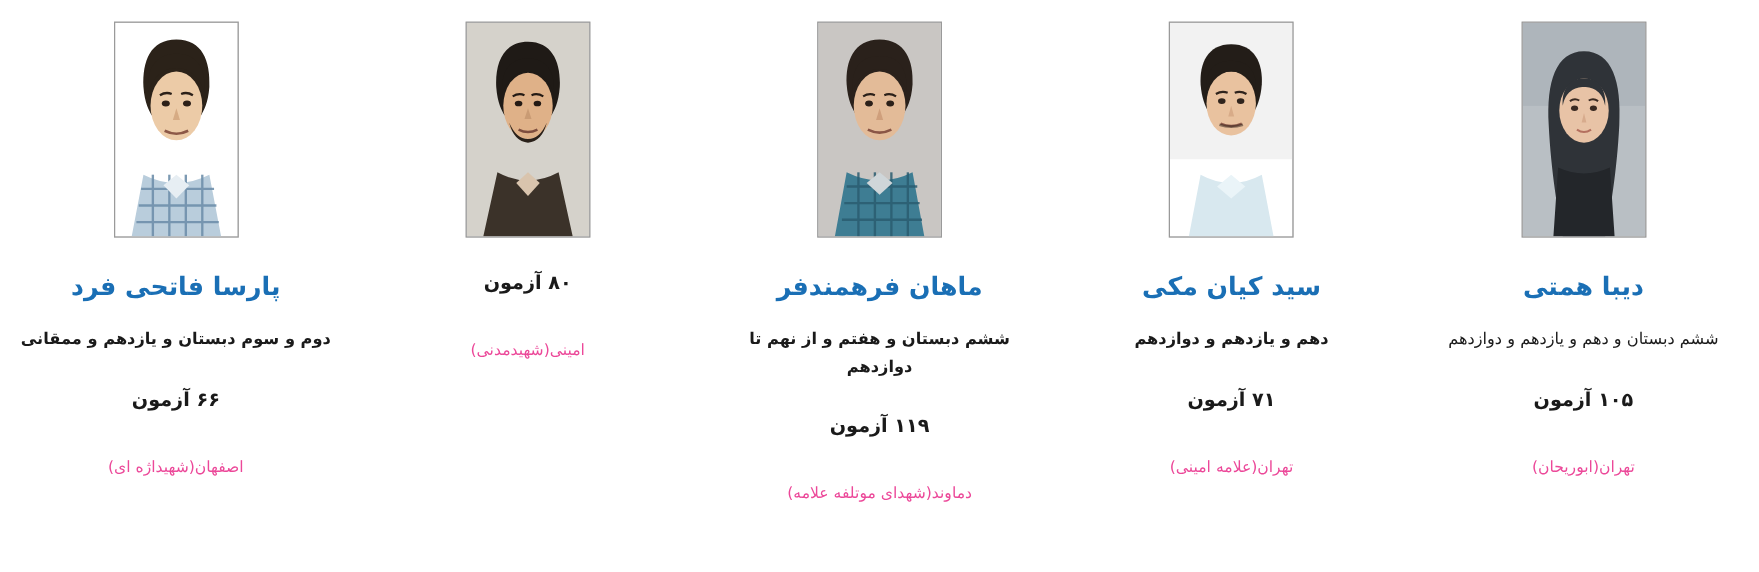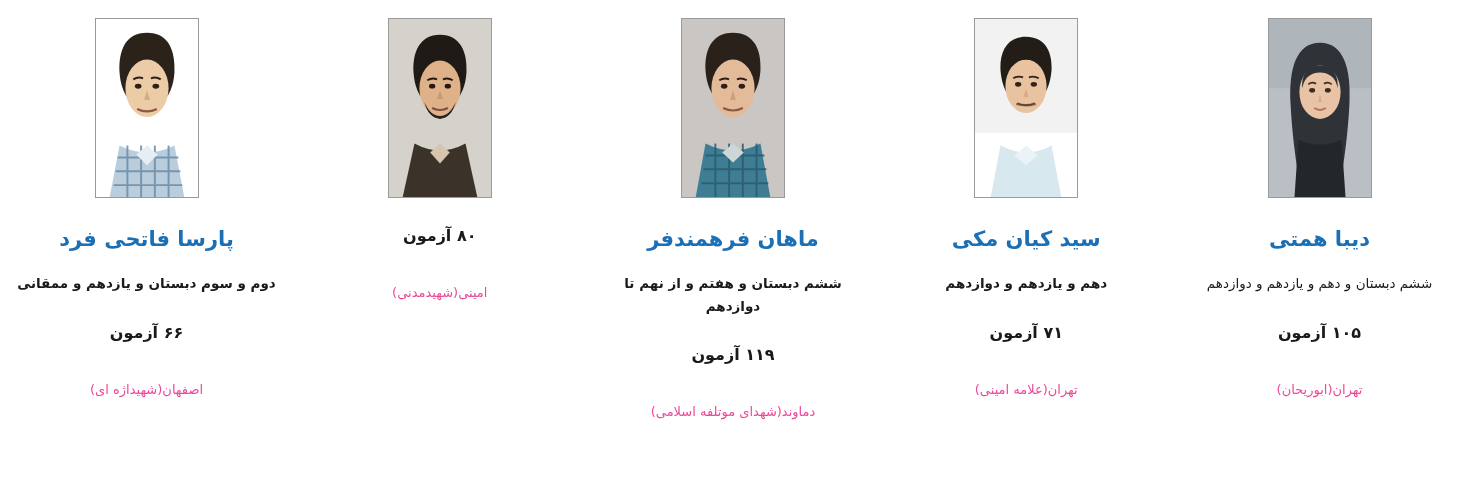--- a/index.html
+++ b/index.html
@@ -150,21 +150,21 @@
             <path d="M48 126 v54"></path>
             <path d="M62 126 v54"></path>
             <path d="M76 126 v54"></path>
         </g>
         <path d="M52 126 l-11 9 11 10 11 -10 z" fill="#cfd6d9"></path>
       </svg>
     </div>
     <div class="name">ماهان فرهمندفر</div>
     <div class="grades">ششم دبستان و هفتم و از نهم تا دوازدهم</div>
     <div class="exams">۱۱۹ آزمون</div>
-    <div class="city">دماوند(شهدای موتلفه اسلامی)</div>
+    <div class="city">دماوند(شهدای موتلفه علامه)</div>
   </div>
 
   <div class="student">
     <div class="photo-frame">
       <svg viewBox="0 0 104 180" preserveAspectRatio="none">
         <rect x="0" y="0" width="104" height="180" fill="#d5d2cb"></rect>
         <path d="M52 16 C31 16 24 34 25 54 C26 68 30 74 32 78 L72 78 C74 74 78 68 79 54 C80 34 73 16 52 16 Z" fill="#1f1a16"></path>
         <ellipse cx="52" cy="70" rx="21" ry="28" fill="#dfb188"></ellipse>
         <path d="M52 30 C35 30 29 42 30 60 C34 47 42 41 52 41 C62 41 70 47 74 60 C75 42 69 30 52 30 Z" fill="#1f1a16"></path>
         <ellipse cx="44" cy="68" rx="3.2" ry="2.4" fill="#241a14"></ellipse>

